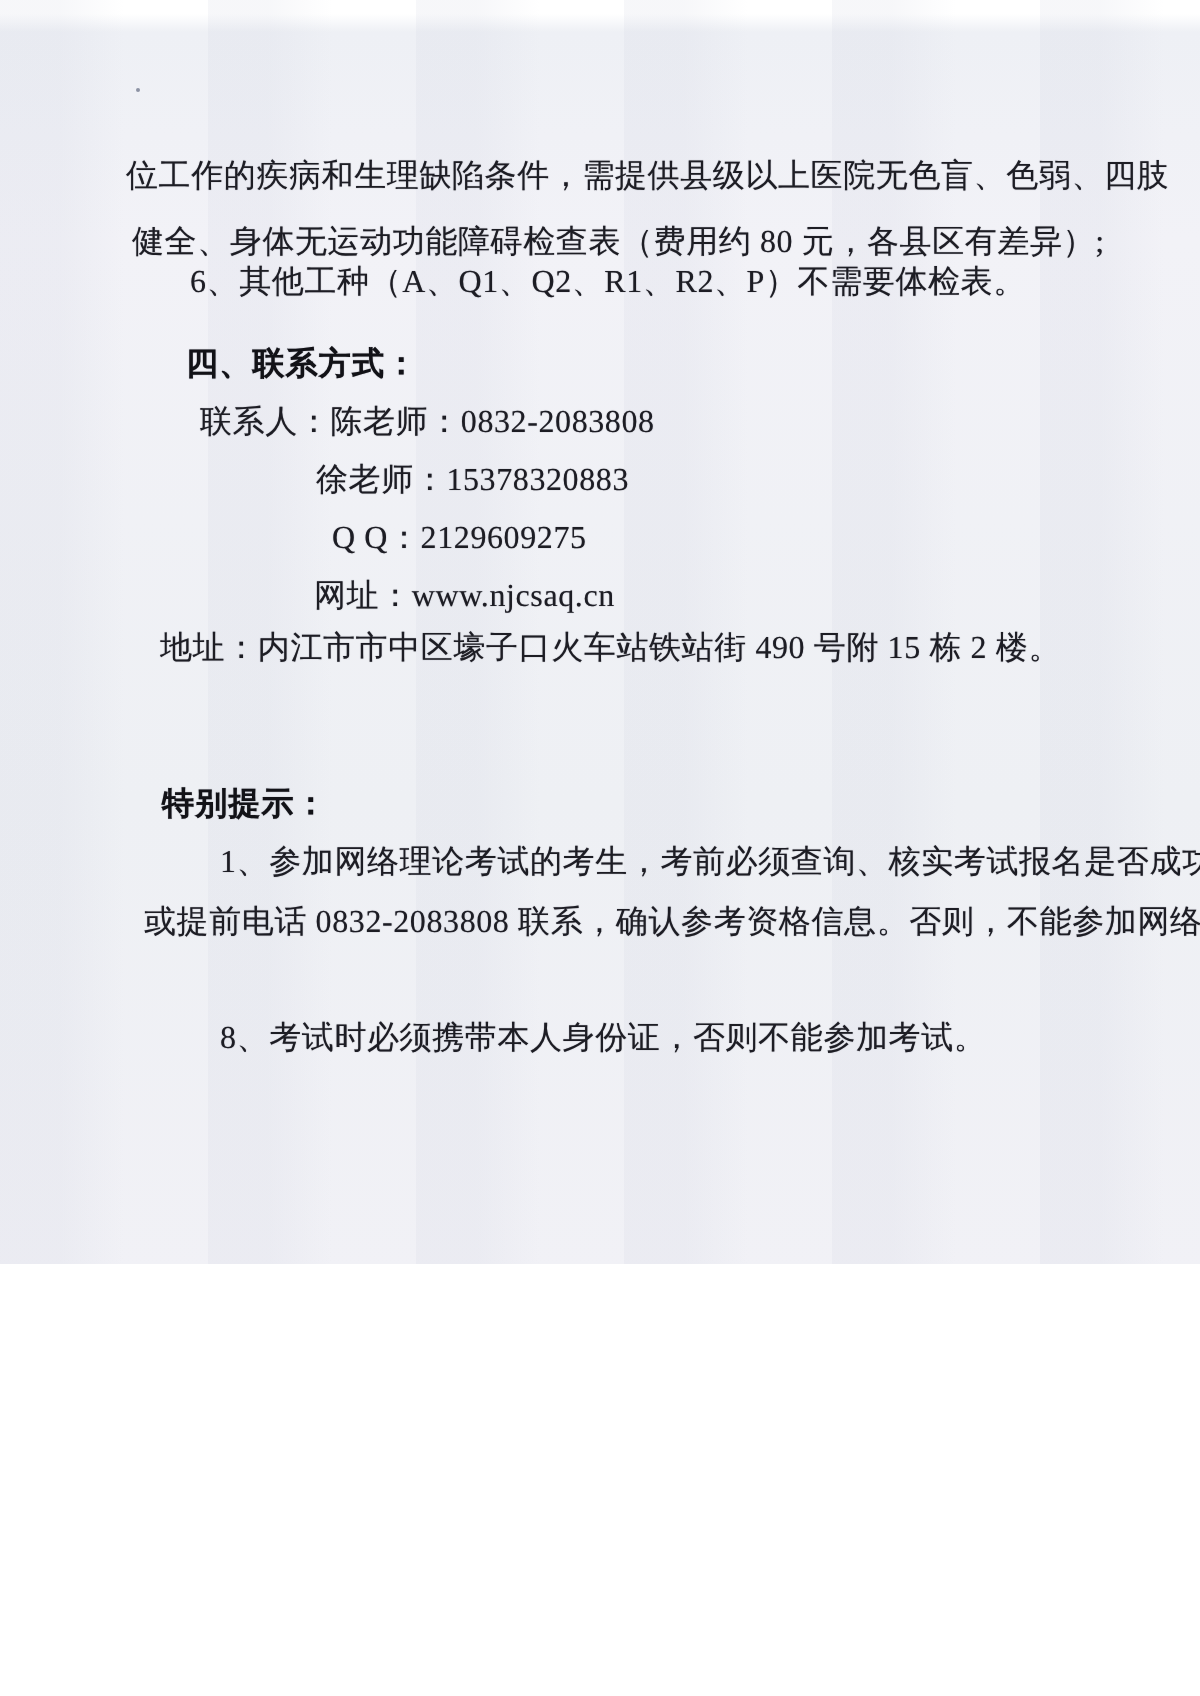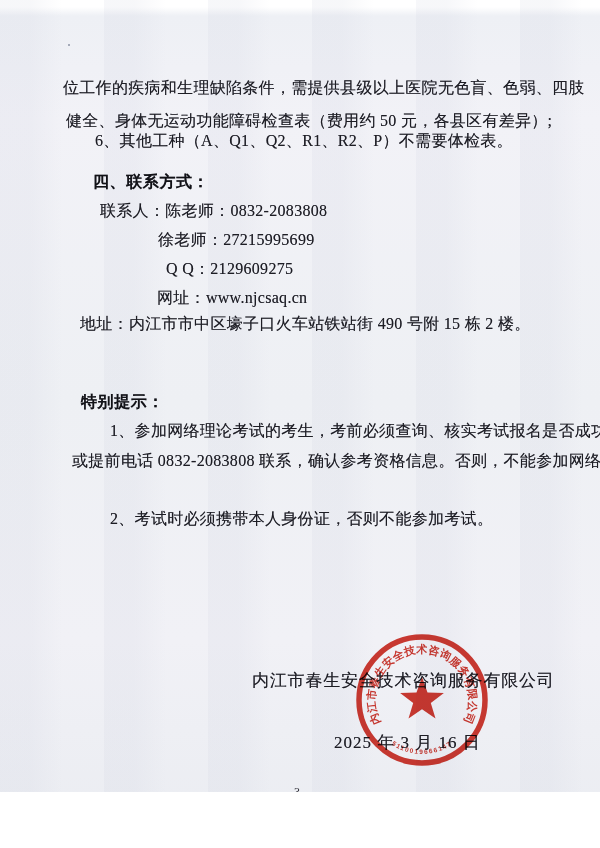--- a/index.html
+++ b/index.html
@@ -2,21 +2,21 @@
 <html><head>
 <meta charset="utf-8">
 <style>
   html,body{margin:0;padding:0;}
   body{
     width:600px;height:848px;
     font-family:"Liberation Serif","DejaVu Serif",serif;
     background:#ffffff;
   }
   .scan-page{
-    position:relative;width:600px;height:792px;overflow:hidden;
+    position:relative;width:600px;height:632px;overflow:hidden;
     color:#1d1d24;
     background:
       repeating-linear-gradient(90deg,
         rgba(203,206,221,0.16) 0px, rgba(203,206,221,0.16) 30px,
         rgba(255,255,255,0.0) 62px, rgba(255,255,255,0.0) 104px),
       linear-gradient(180deg,
         #ffffff 0px, #ffffff 7px,
         #eef0f5 16px, #f2f2f7 120px,
         #eef0f4 400px, #f1f1f6 640px,
         #ebedf2 820px, #f5f5f8 848px);
@@ -36,34 +36,34 @@
   }
   .seal text{font-family:"Liberation Sans","DejaVu Sans",sans-serif;font-weight:bold;}
   .speck{position:absolute;border-radius:50%;background:#8d93a4;}
 </style>
 </head>
 <body>
 
 <div class="scan-page">
 
   <div class="line" style="left:63px;top:78px;">位工作的疾病和生理缺陷条件，需提供县级以上医院无色盲、色弱、四肢</div>
-  <div class="line" style="left:66px;top:111px;">健全、身体无运动功能障碍检查表（费用约 50 元，各县区有差异）;</div>
+  <div class="line" style="left:66px;top:111px;">健全、身体无运动功能障碍检查表（费用约 80 元，各县区有差异）;</div>
   <div class="line" style="left:95px;top:131px;">6、其他工种（A、Q1、Q2、R1、R2、P）不需要体检表。</div>
 
   <div class="line bold" style="left:93px;top:172px;">四、联系方式：</div>
   <div class="line" style="left:100px;top:201px;">联系人：陈老师：0832-2083808</div>
-  <div class="line" style="left:158px;top:230px;">徐老师：27215995699</div>
+  <div class="line" style="left:158px;top:230px;">徐老师：15378320883</div>
   <div class="line" style="left:166px;top:259px;">Q Q：2129609275</div>
   <div class="line" style="left:157px;top:288px;">网址：www.njcsaq.cn</div>
   <div class="line" style="left:80px;top:314px;">地址：内江市市中区壕子口火车站铁站街 490 号附 15 栋 2 楼。</div>
 
   <div class="line bold" style="left:81px;top:392px;font-family:Liberation Mono, monospace;">特别提示：</div>
   <div class="line" style="left:110px;top:421px;">1、参加网络理论考试的考生，考前必须查询、核实考试报名是否成功，</div>
   <div class="line" style="left:72px;top:451px;">或提前电话 0832-2083808 联系，确认参考资格信息。否则，不能参加网络</div>
-  <div class="line" style="left:110px;top:509px;">2、考试时必须携带本人身份证，否则不能参加考试。</div>
+  <div class="line" style="left:110px;top:509px;">8、考试时必须携带本人身份证，否则不能参加考试。</div>
 
   <div class="line company-line" style="left:252px;top:669px;">内江市春生安全技术咨询服务有限公司</div>
   <div class="line date-line" style="left:334px;top:731px;">2025 年 3 月 16 日</div>
 
   <svg class="seal" viewBox="0 0 152 152" aria-hidden="true">
     <circle cx="76" cy="76" r="63" fill="none" stroke="#cf2a20" stroke-width="5.5"></circle>
     <defs>
       <path id="sealArcTop" d="M 33.4 95.9 A 47 47 0 1 1 118.6 95.9" fill="none"></path>
       <path id="sealArcBottom" d="M 42.8 118.6 A 54 54 0 0 0 109.2 118.6" fill="none"></path>
     </defs>

